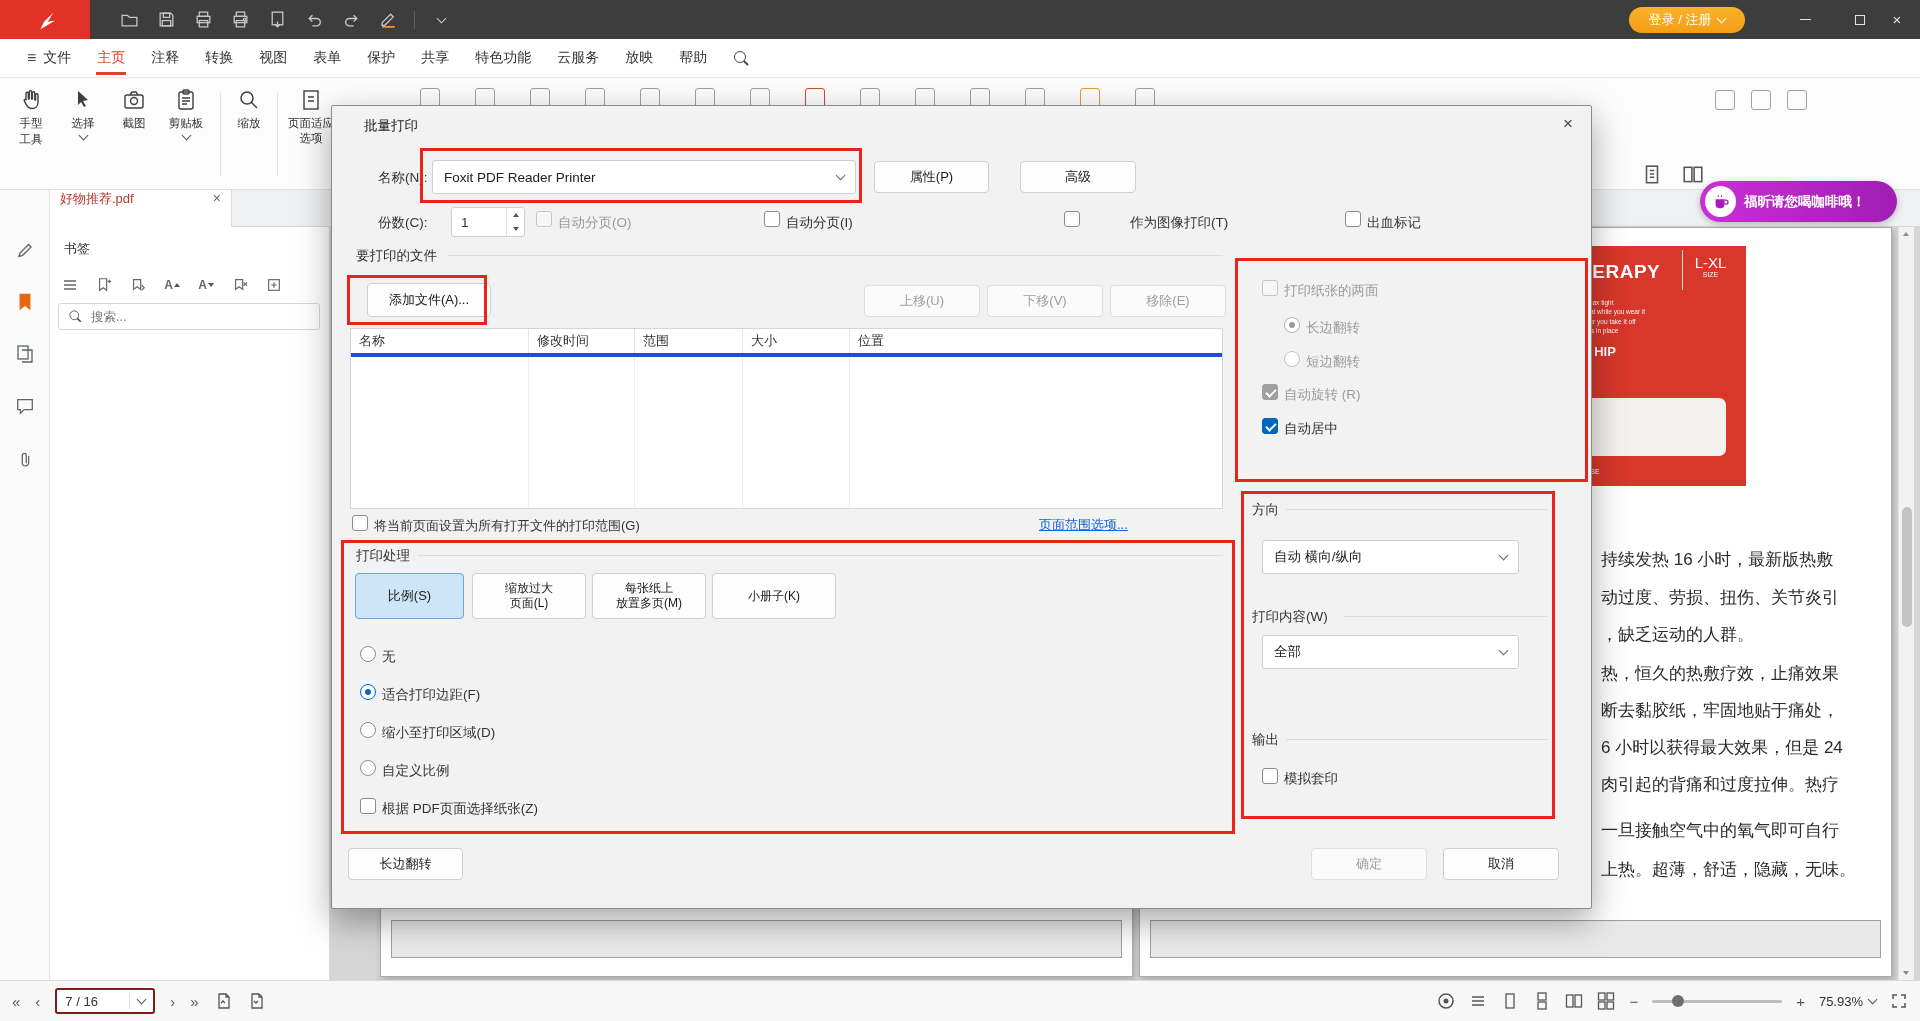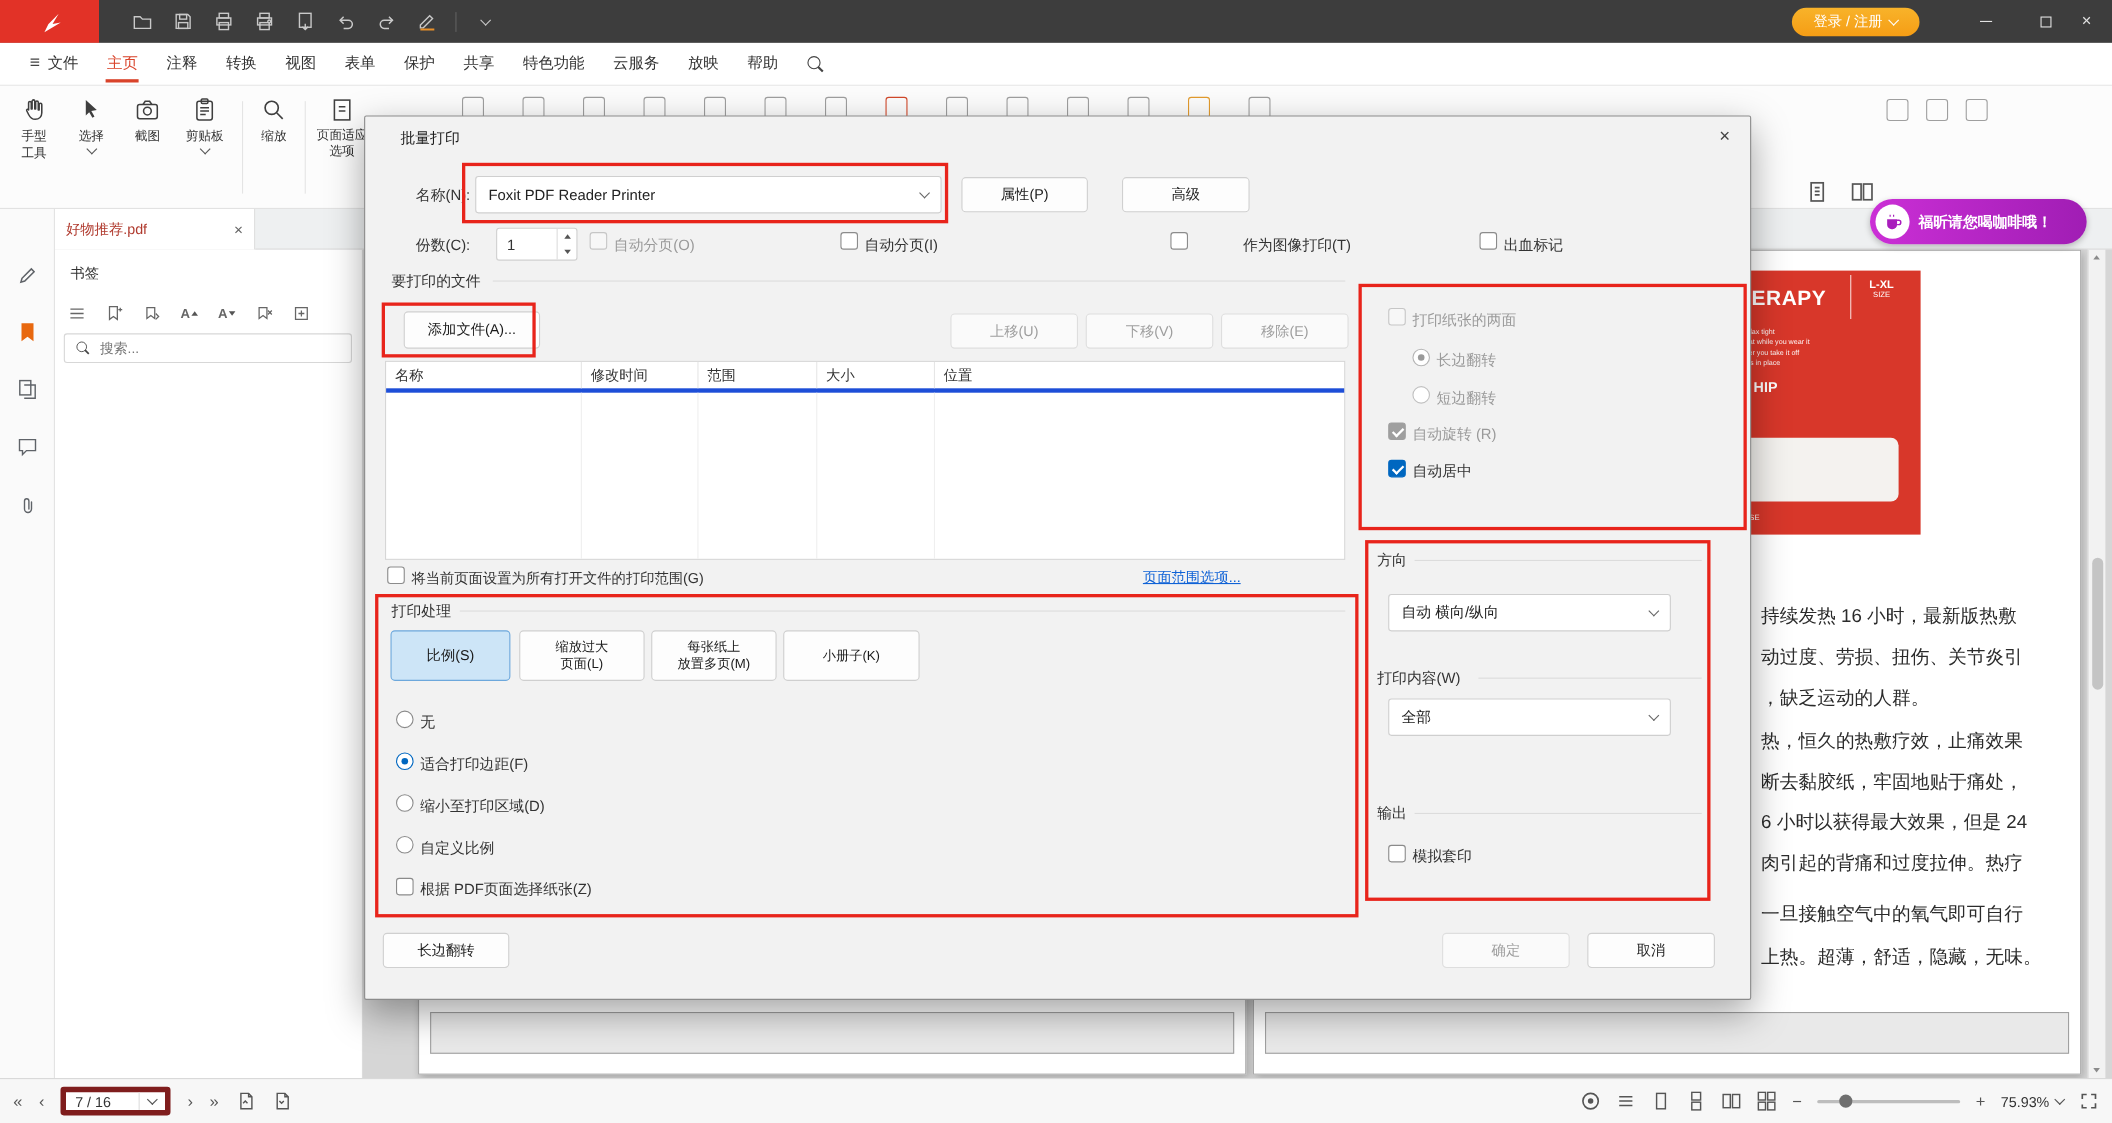--- a/index.html
+++ b/index.html
@@ -31,42 +31,42 @@
 .mag::after{content:"";position:absolute;width:6px;height:1.7px;background:#444;transform:rotate(45deg);left:10px;top:12px}
 
 .toolbar{left:0;top:78px;width:1920px;height:112px;background:#fcfcfc;border-bottom:1px solid #e2e2e2;z-index:1}
 .tool-btn{position:absolute;top:10px;display:flex;flex-direction:column;align-items:center;gap:4px;font-size:11.5px;color:#333;text-align:center;cursor:pointer}
 .tool-sep{position:absolute;top:14px;width:1px;height:84px;background:#e4e4e4}
 .sliver{position:absolute;top:10px;width:20px;height:20px;border:1.5px solid #9f9f9f;border-radius:3px}
 
 .leftbar{left:0;top:190px;width:50px;height:790px;background:#fafafa;border-right:1px solid #e3e3e3;z-index:2}
 .lb-ic{position:absolute;left:13px;width:24px;height:24px;display:flex;align-items:center;justify-content:center;cursor:pointer}
 .tabbar{left:50px;top:190px;width:1870px;height:37px;background:#eef0f1;border-bottom:1px solid #d8d8d8;z-index:1}
-.tab{position:absolute;left:0;top:0;width:182px;height:37px;background:#fff;border-right:1px solid #ddd;display:flex;align-items:center;padding:0 10px;gap:10px;cursor:pointer}
+.tab{position:absolute;left:0;top:0;width:182px;height:37px;background:#fff;border-right:1px solid #ddd;display:flex;padding:0 10px;gap:10px;cursor:pointer}
 .panel{left:50px;top:227px;width:280px;height:753px;background:#fff;border-right:1px solid #dcdcdc;z-index:2}
 .bm-ic{position:absolute;top:48px;width:20px;height:20px;display:flex;align-items:center;justify-content:center;cursor:pointer;color:#666}
 .search-box{position:absolute;left:8px;top:76px;width:262px;height:27px;border:1px solid #d7d7d7;border-radius:3px;background:#fff;display:flex;align-items:center;padding:0 8px;gap:7px}
 .search-box input{border:none;outline:none;flex:1;font-size:12.5px;color:#333;font-family:inherit;background:transparent}
 
 .docarea{left:330px;top:227px;width:1568px;height:753px;background:#d6d6d6;z-index:1}
 .pdf-page{position:absolute;top:0;height:750px;background:#fff;border:1px solid #ababab;box-shadow:2px 3px 7px rgba(0,0,0,.22)}
 .page-bottom-box{position:absolute;left:10px;right:10px;top:692px;height:38px;background:#e9e9e9;border:1px solid #a0a0a0}
 .ad{position:absolute;left:381px;top:18px;width:225px;height:240px;background:#d8372a;color:#fff}
 .pg-line{position:absolute;left:461px;width:300px;font-size:17px;color:#2b2b2b;white-space:nowrap}
 .vscroll{left:1898px;top:227px;width:16px;height:753px;background:#f2f2f2;border-left:1px solid #e2e2e2;z-index:2}
 .vthumb{position:absolute;left:3px;top:280px;width:10px;height:120px;background:#c4c4c4;border-radius:5px}
 
 .promo{left:1700px;top:181px;width:197px;height:41px;border-radius:21px;background:linear-gradient(90deg,#cb2fd6,#a01db4);display:flex;align-items:center;gap:8px;padding-left:5px;color:#fff;font-size:13.5px;font-weight:bold;z-index:4;cursor:pointer;box-shadow:0 2px 6px rgba(0,0,0,.25)}
 .promo-cup{width:31px;height:31px;border-radius:50%;background:#fff;display:flex;align-items:center;justify-content:center}
 
 .statusbar{left:0;top:980px;width:1920px;height:41px;background:#f7f7f7;border-top:1px solid #d9d9d9;z-index:3}
 .sb-left{position:absolute;left:12px;top:0;height:40px;display:flex;align-items:center;gap:15px}
 .sb-right{position:absolute;right:12px;top:0;height:40px;display:flex;align-items:center;gap:14px}
 .sb-glyph{font-size:15px;color:#555;cursor:pointer}
-.pagebox{width:100px;height:26px;background:#fff;border:5px solid #7f1d1d;border-radius:3px;display:flex;align-items:center;padding:0 8px;gap:8px;cursor:pointer}
+.pagebox{width:100px;height:26px;background:#fff;border:2px solid #7f1d1d;border-radius:3px;display:flex;align-items:center;padding:0 8px;gap:8px;cursor:pointer}
 .pagebox .pb-sep{width:1px;height:16px;background:#ddd;margin-left:auto}
 .slider{position:relative;width:130px;height:14px;cursor:pointer}
 .slider .track{position:absolute;left:0;right:0;top:6px;height:3px;background:#bdbdbd;border-radius:2px}
 .slider .knob{position:absolute;left:20px;top:1px;width:12px;height:12px;border-radius:50%;background:#6f6f6f}
 
 .dialog{left:331px;top:105px;width:1261px;height:804px;background:#f2f2f2;border:1px solid #8b8b8b;border-radius:2px;box-shadow:0 12px 34px rgba(0,0,0,.35);z-index:10}
 .dlg-title{position:absolute;left:32px;top:11px;font-size:13.5px;color:#1a1a1a}
 .dlg-close{position:absolute;left:1222px;top:5px;width:28px;height:26px;display:flex;align-items:center;justify-content:center;font-size:17px;color:#444;cursor:pointer}
 .lbl{position:absolute;font-size:13.5px;color:#333;white-space:nowrap}
 .lbl.dis{color:#9a9a9a}
@@ -392,21 +392,21 @@
 
   <div class="pdf-page" style="left:50px;width:753px">
     <div class="page-bottom-box"></div>
   </div>
 
   <div class="pdf-page" style="left:809px;width:753px">
     <div class="ad">
       <div style="position:absolute;left:6px;top:5px;font-size:7px;letter-spacing:1px">VANCED</div>
       <div style="position:absolute;left:5px;top:15px;font-size:19px;font-weight:bold;letter-spacing:.5px">AIN THERAPY</div>
       <div style="position:absolute;right:8px;top:4px;width:56px;height:40px;border-left:1px solid rgba(255,255,255,.8);text-align:center">
-        <div style="font-size:10px;font-weight:bold;margin-top:4px">L-XL</div>
+        <div style="font-size:15px;font-weight:normal;margin-top:4px">L-XL</div>
         <div style="font-size:7px">SIZE</div>
       </div>
       <div style="position:absolute;left:6px;top:52px;font-size:6.5px;line-height:1.45;color:rgba(255,255,255,.95)">
         <div>CALLY PROVEN to relax tight</div>
         <div>es up to 8 hours of heat while you wear it</div>
         <div>hours of pain relief after you take it off</div>
         <div>free, discreet and stays in place</div>
       </div>
       <div style="position:absolute;left:6px;top:98px;font-size:13px;font-weight:bold">R BACK &amp; HIP</div>
       <div style="position:absolute;left:6px;top:114px;font-size:13px;font-weight:bold">WRAPS</div>

